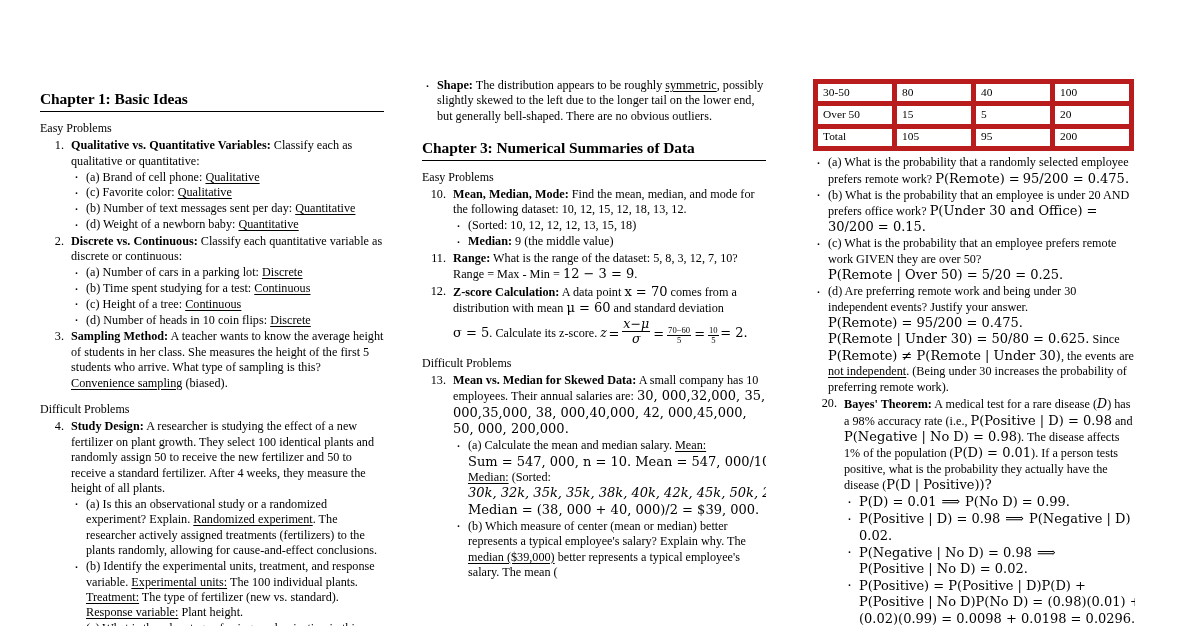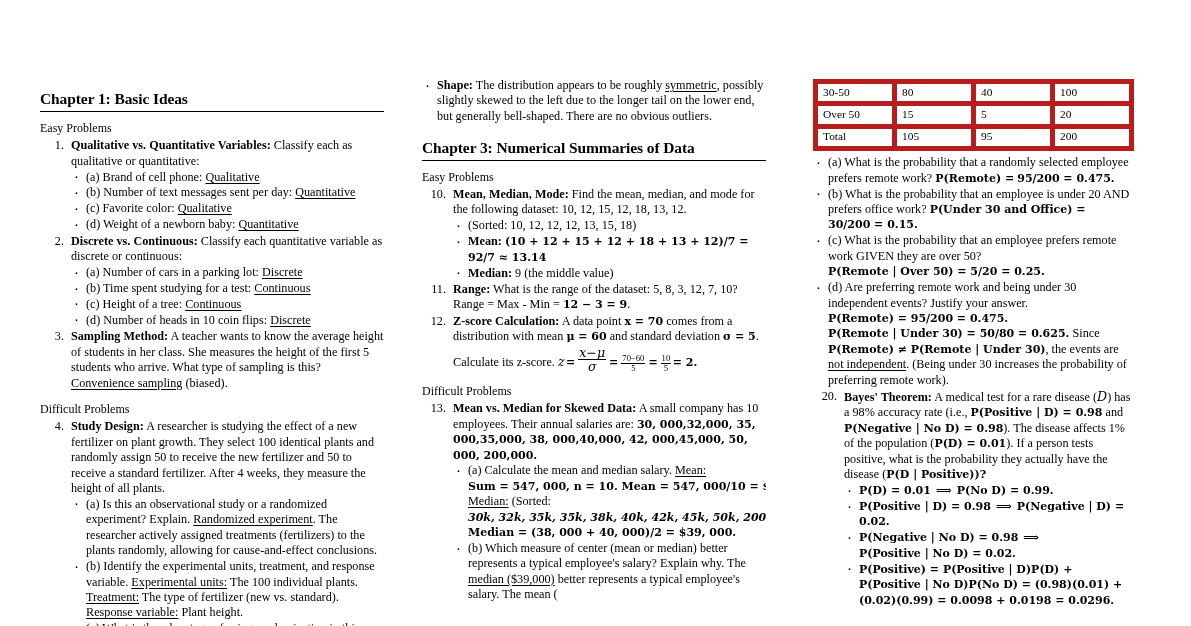--- a/index.html
+++ b/index.html
@@ -103,23 +103,22 @@
     line-height: 1.1;
   }
   li > ul.bullets { margin-top: 0.5px; }
 
   b, .bold { font-weight: bold; }
   .u { text-decoration: underline; text-underline-offset: 1.5px; }
 
   
   .math {
     font-family: "DejaVu Serif", "Liberation Serif", serif;
-    font-size: 11px;
+    font-size: 13px;
     white-space: nowrap;
-    font-weight: bold;
   }
   .mi {
     font-family: "DejaVu Serif", "Liberation Serif", serif;
     font-style: italic;
     font-size: 12.6px;
   }
   .mop { padding: 0 1.5px; }
   .frac {
     display: inline-block;
     vertical-align: -0.48em;
@@ -164,22 +163,22 @@
 
       <div class="section-title">Easy Problems</div>
 
       <ol class="numlist">
 
         <li>
           <span class="num">1.</span>
           <b>Qualitative vs. Quantitative Variables:</b><span> Classify each as qualitative or quantitative:</span>
           <ul class="bullets">
             <li><span>(a) Brand of cell phone: </span><span class="u">Qualitative</span></li>
+            <li><span>(c) Favorite color: </span><span class="u">Qualitative</span></li>
             <li><span>(b) Number of text messages sent per day: </span><span class="u">Quantitative</span></li>
-            <li><span>(c) Favorite color: </span><span class="u">Qualitative</span></li>
             <li><span>(d) Weight of a newborn baby: </span><span class="u">Quantitative</span></li>
           </ul>
         </li>
 
         <li>
           <span class="num">2.</span>
           <b>Discrete vs. Continuous:</b><span> Classify each quantitative variable as discrete or continuous:</span>
           <ul class="bullets">
             <li><span>(a) Number of cars in a parking lot: </span><span class="u">Discrete</span></li>
             <li><span>(b) Time spent studying for a test: </span><span class="u">Continuous</span></li>
@@ -232,25 +231,20 @@
 
       <div class="section-title">Easy Problems</div>
 
       <ol class="numlist">
 
         <li>
           <span class="num">10.</span>
           <b>Mean, Median, Mode:</b><span> Find the mean, median, and mode for the following dataset: 10, 12, 15, 12, 18, 13, 12.</span>
           <ul class="bullets">
             <li><span>(Sorted: 10, 12, 12, 12, 13, 15, 18)</span></li>
-            <li>
-              <b>Mean:</b>
-              <span class="math">(10 + 12 + 15 + 12 + 18 + 13 + 12)/7 =</span>
-              <span class="math">92/7 ≈ 13.14</span>
-            </li>
             <li><b>Median:</b><span> 9 (the middle value)</span></li>
           </ul>
         </li>
 
         <li>
           <span class="num">11.</span>
           <b>Range:</b><span> What is the range of the dataset: 5, 8, 3, 12, 7, 10? Range = Max - Min = </span><span class="math">12 − 3 = 9</span><span>.</span>
         </li>
 
         <li>

